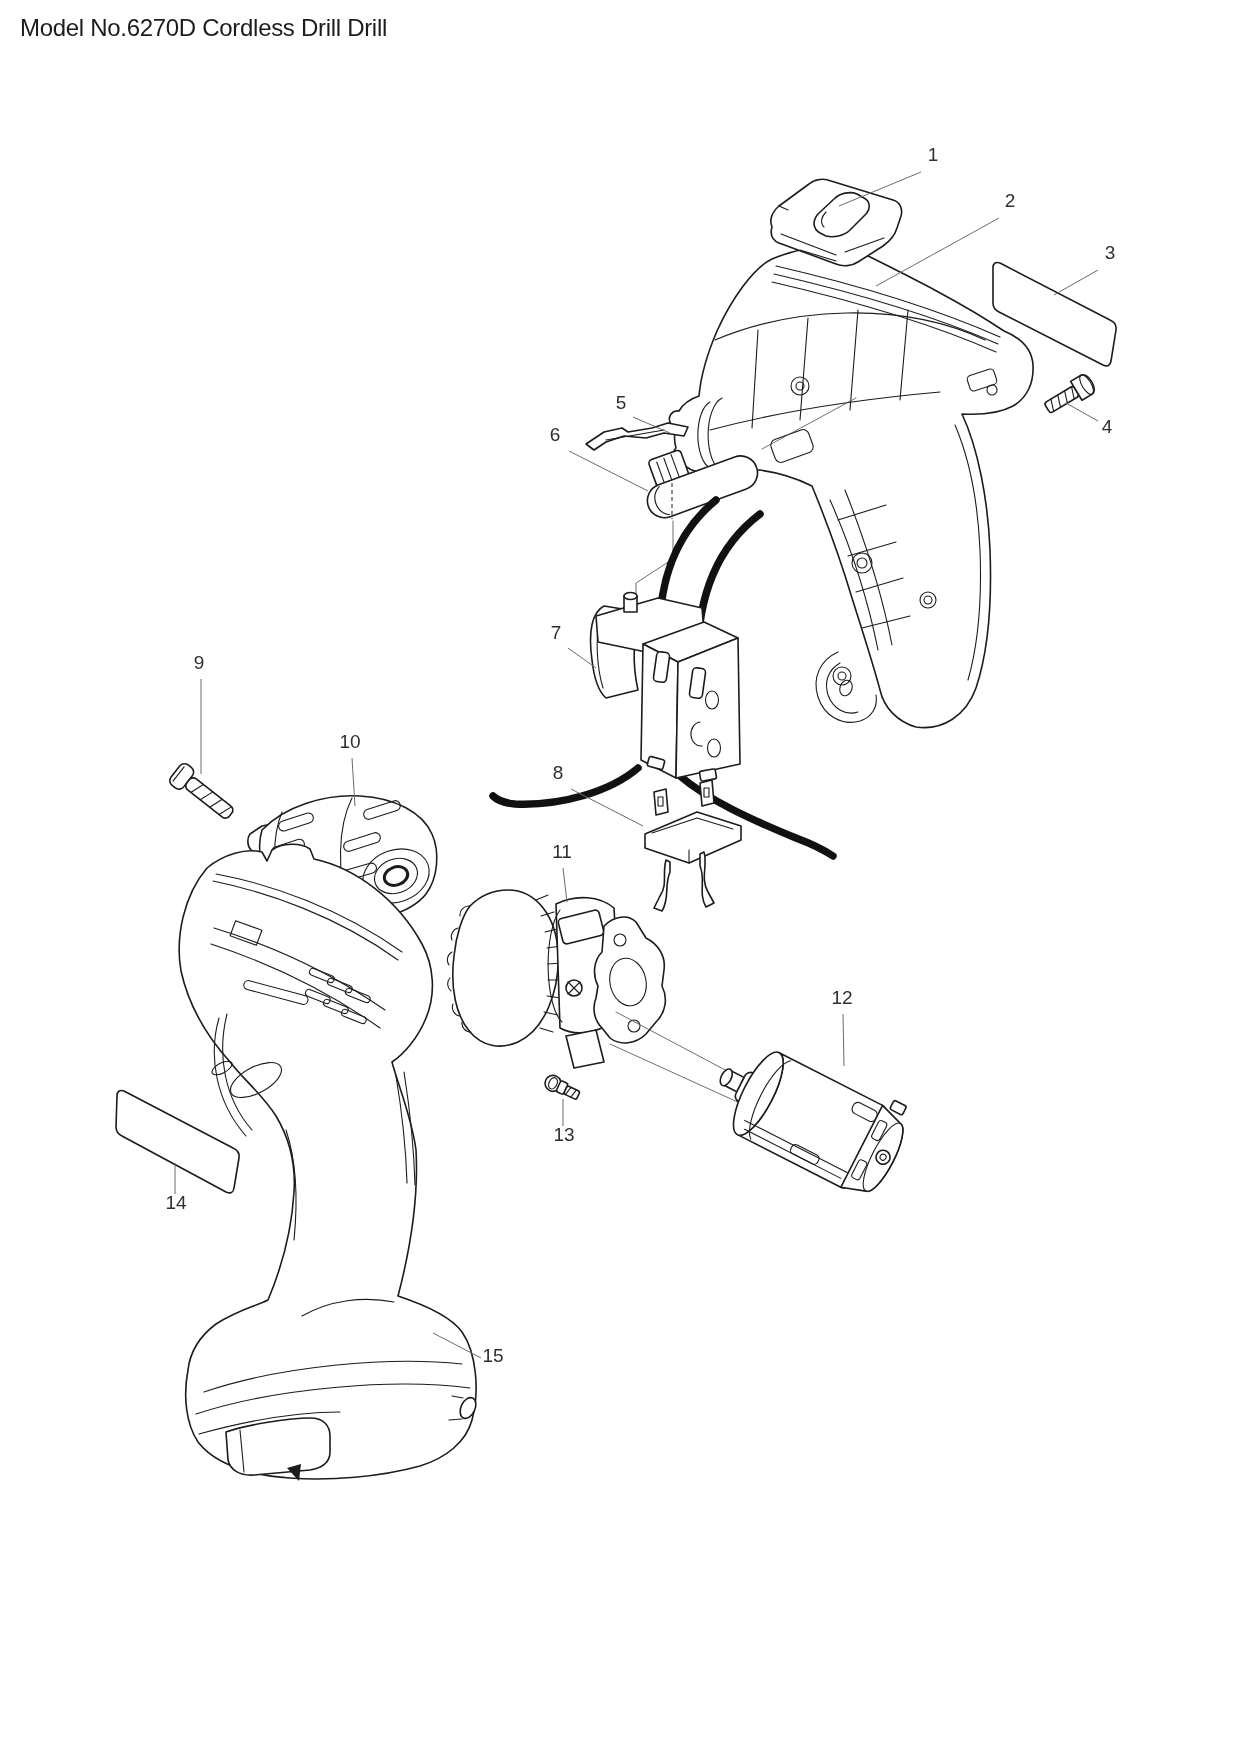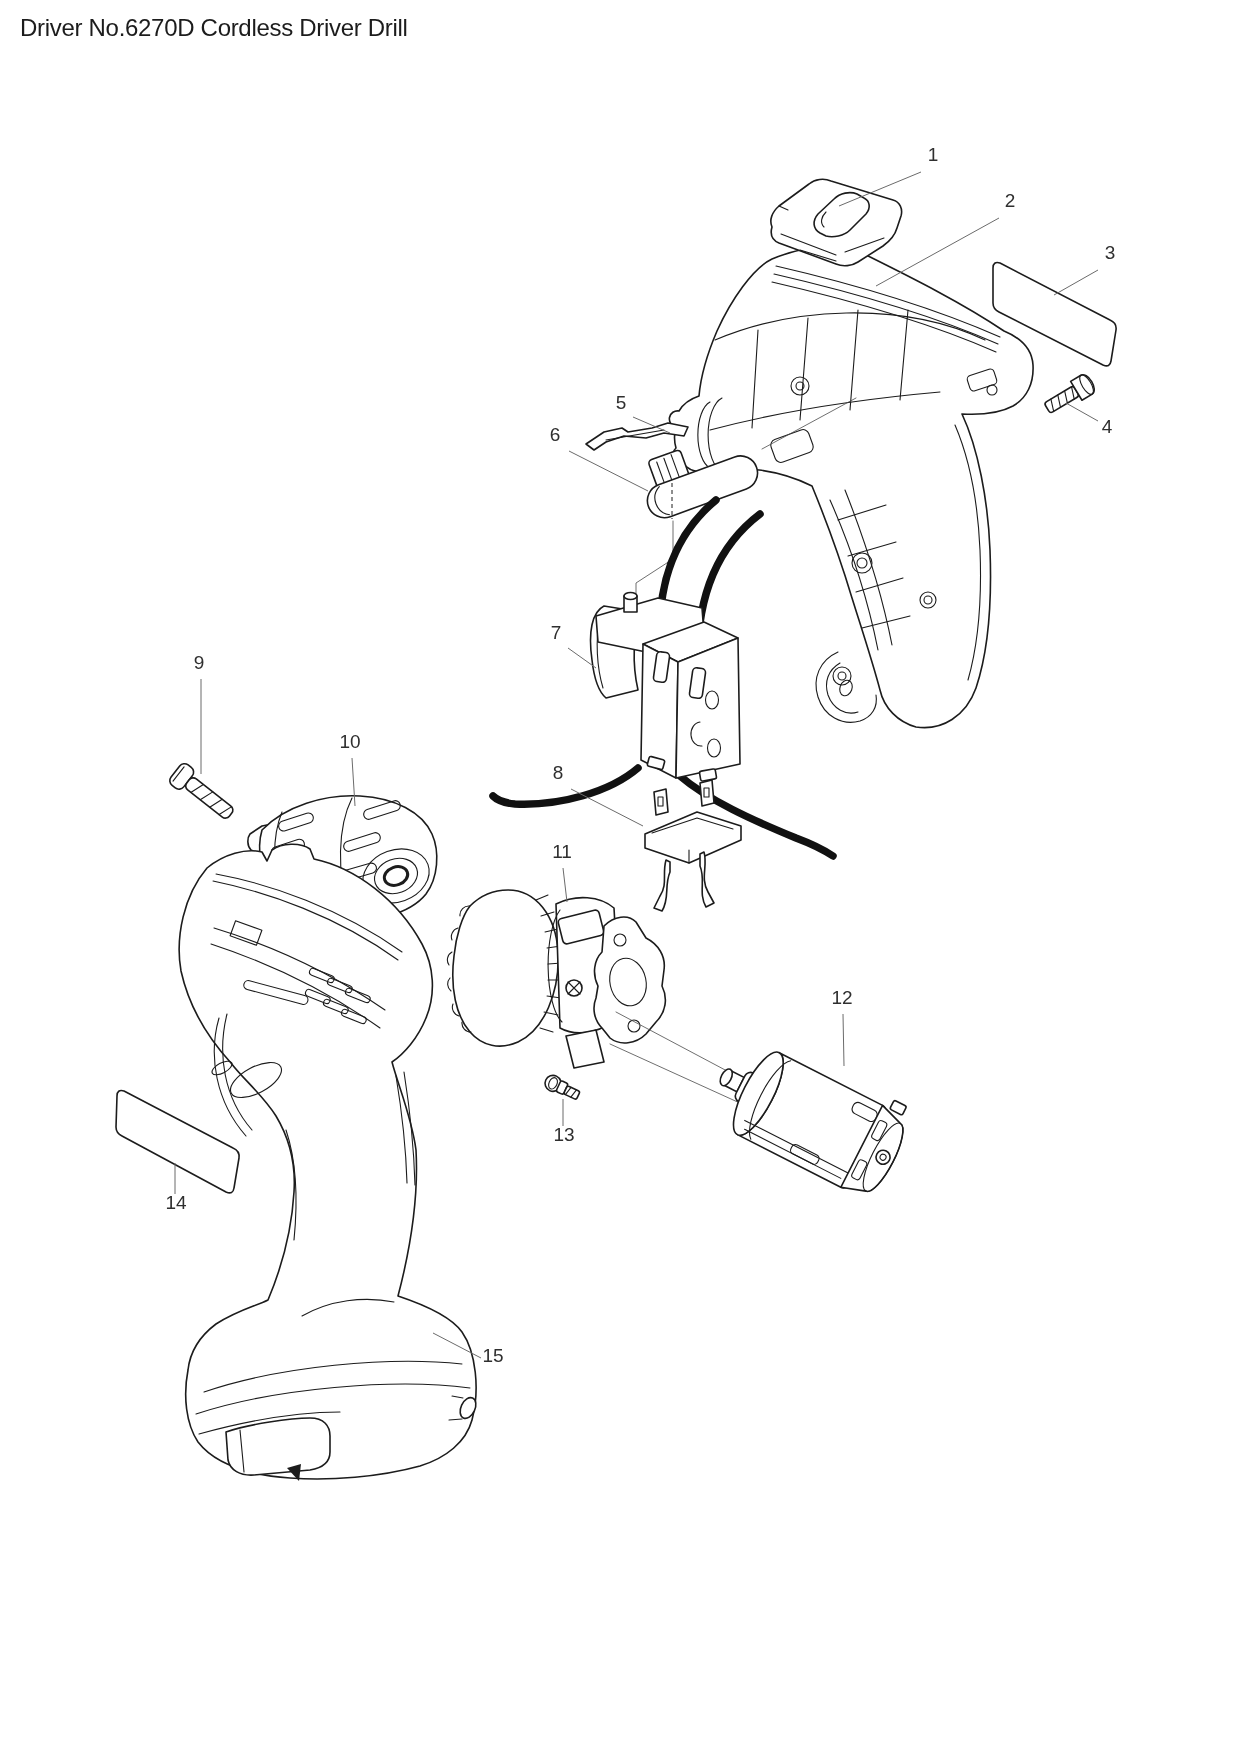--- a/index.html
+++ b/index.html
@@ -15,21 +15,21 @@
   .w{fill:none;stroke:#111111;stroke-width:7.5;stroke-linecap:round;}
   .d{fill:#1c1c1c;stroke:none;}
   .dash{fill:none;stroke:#1c1c1c;stroke-width:1;stroke-dasharray:4 3;}
   .leader{stroke:#6b6b6b;stroke-width:1;}
   .callout-num{font-family:"Liberation Sans",sans-serif;font-size:19px;fill:#2f2f2f;text-anchor:middle;}
 </style>
 </head>
 <body>
 
 <div class="page">
-  <div class="title">Driver No.6270D Cordless Driver Drill</div>
+  <div class="title">Model No.6270D Cordless Drill Drill</div>
 
   <svg id="diagram-svg" class="diagram" width="1241" height="1754" viewBox="0 0 1241 1754">
 
     <g>
       <path class="o" d="M702,472 C740,464 780,470 812,486 C826,520 840,558 852,598
         C862,630 872,660 880,690 C884,708 898,722 916,727 C942,731 966,716 976,688
         C988,652 992,602 990,550 C988,500 978,448 962,414 C980,415 1000,413 1013,406
         C1027,398 1034,383 1033,365 C1032,349 1021,338 1004,331 C958,300 900,272 858,251
         C831,243 801,247 772,259 C753,268 731,300 717,331 C708,352 701,373 699,396
         C690,399 683,404 679,411 A8,8 0 0 0 676,427 C674,434 674,441 676,448

